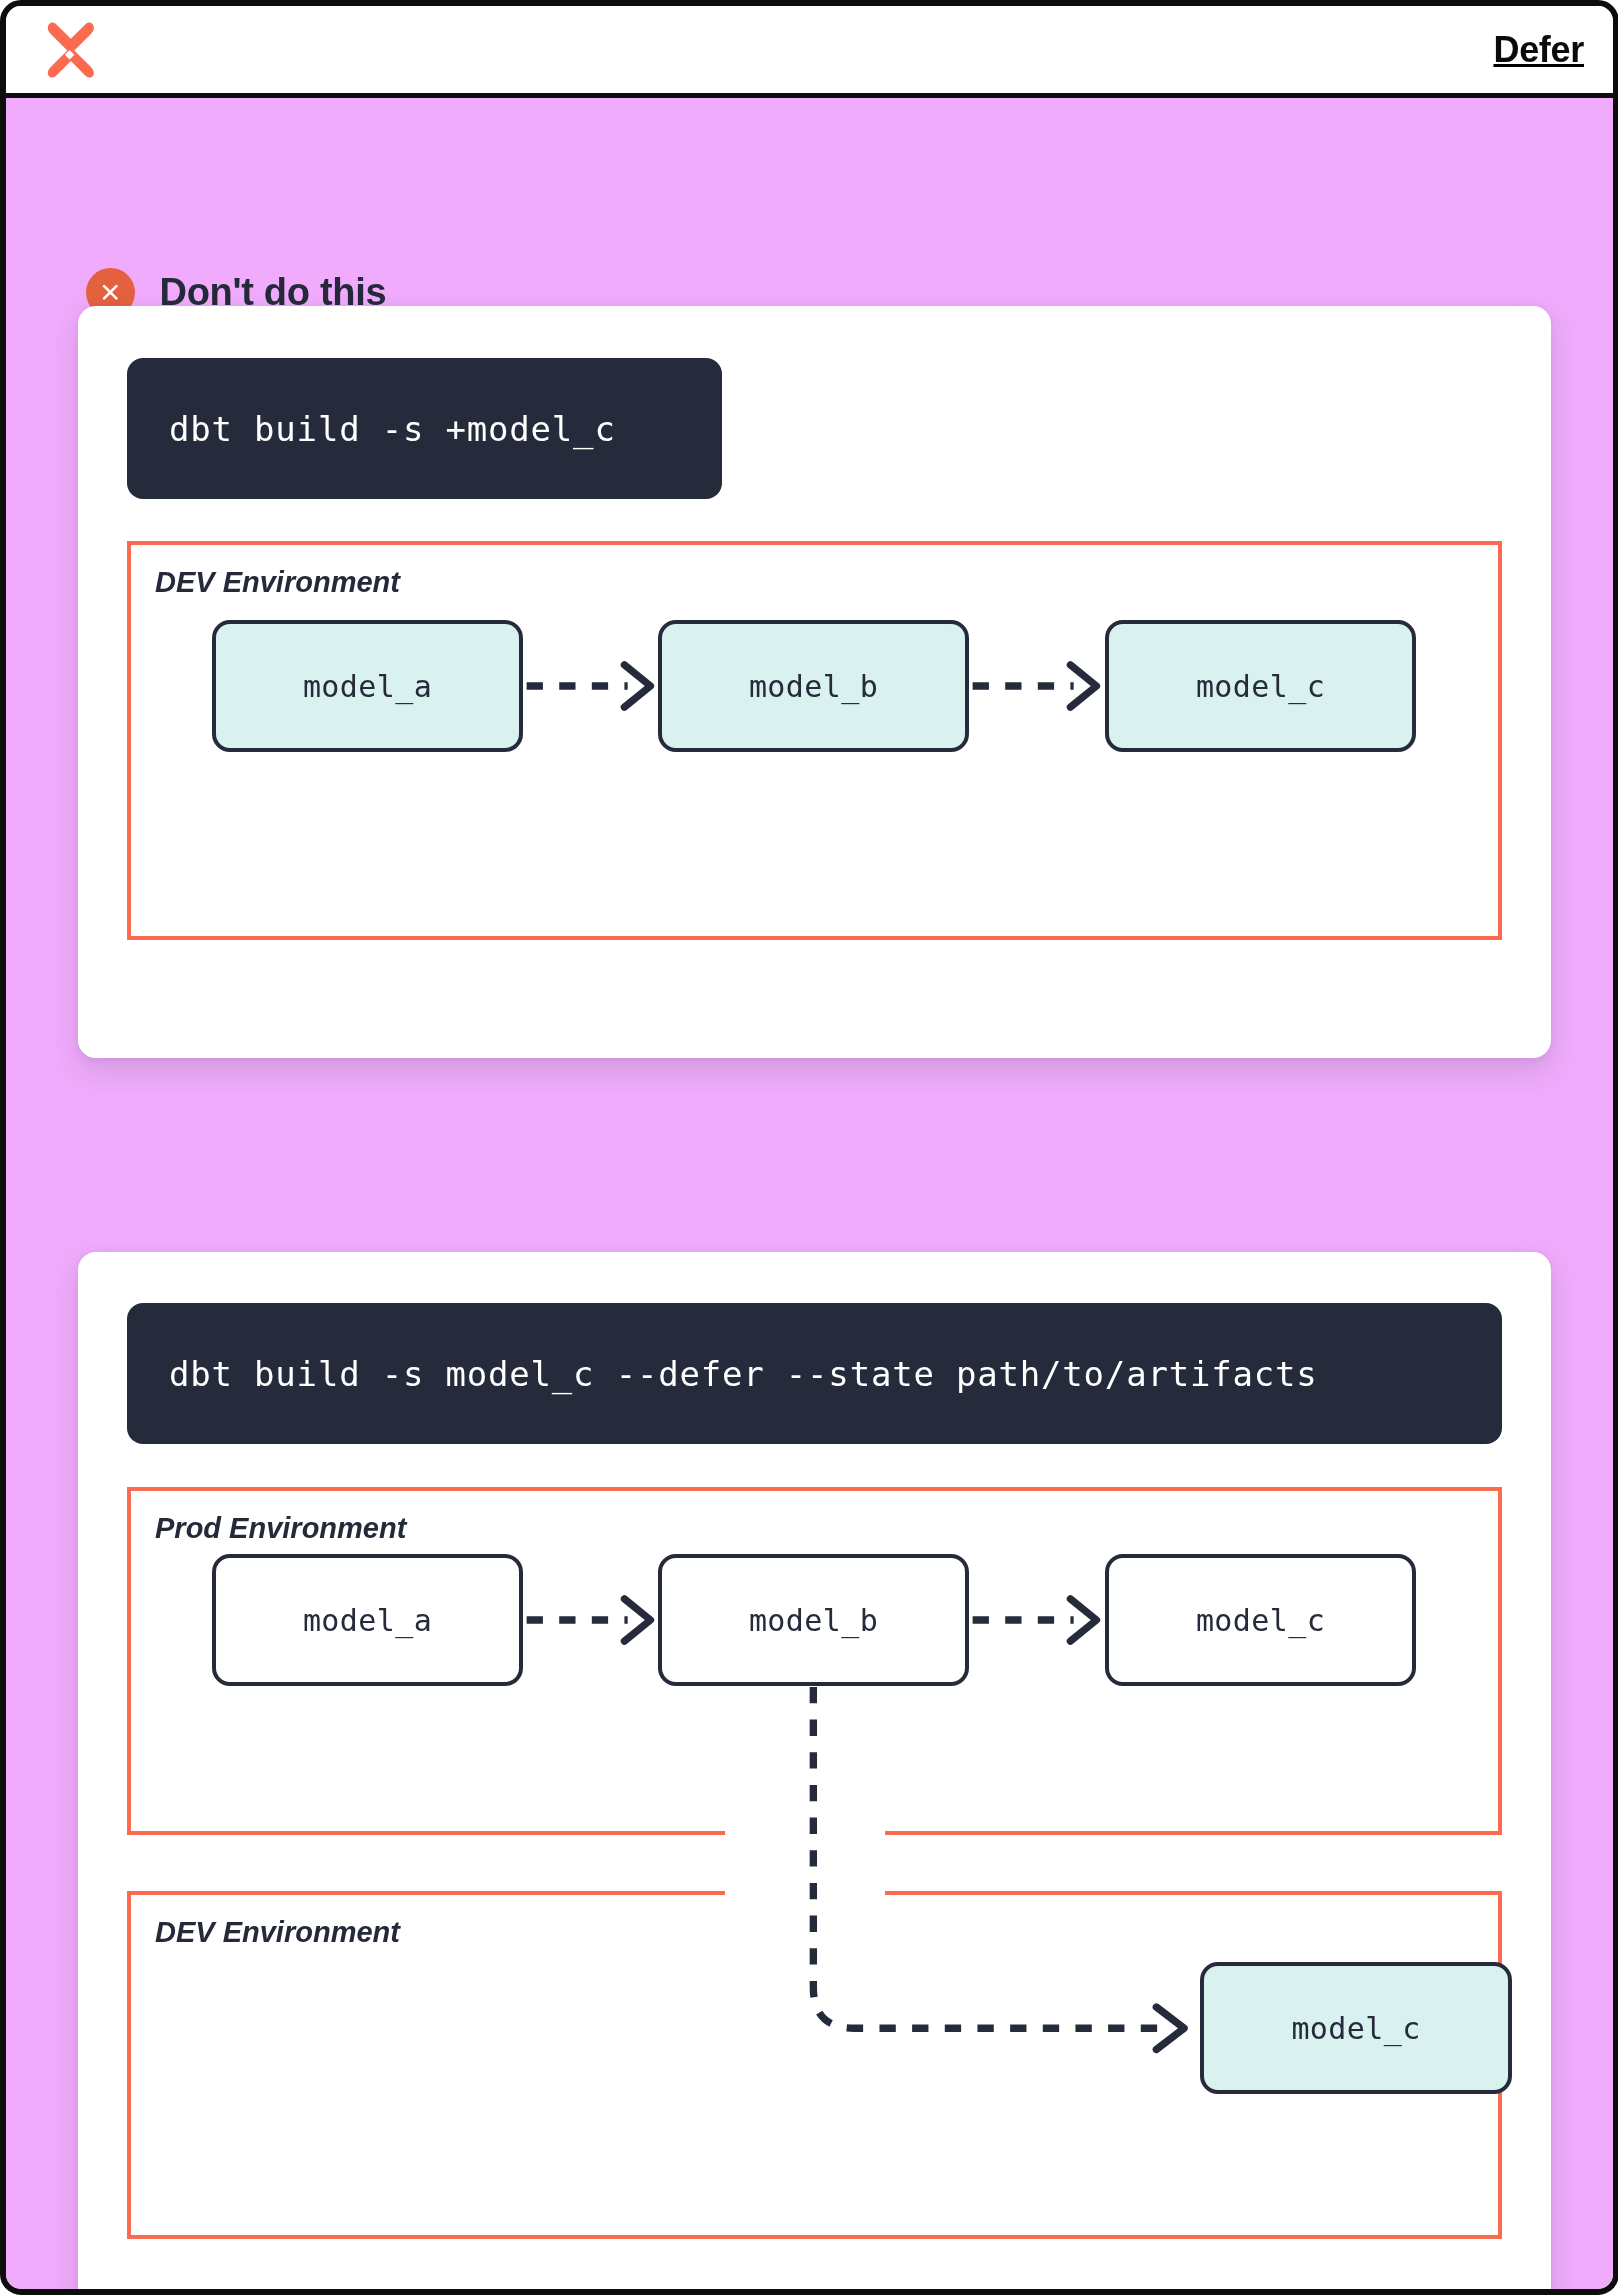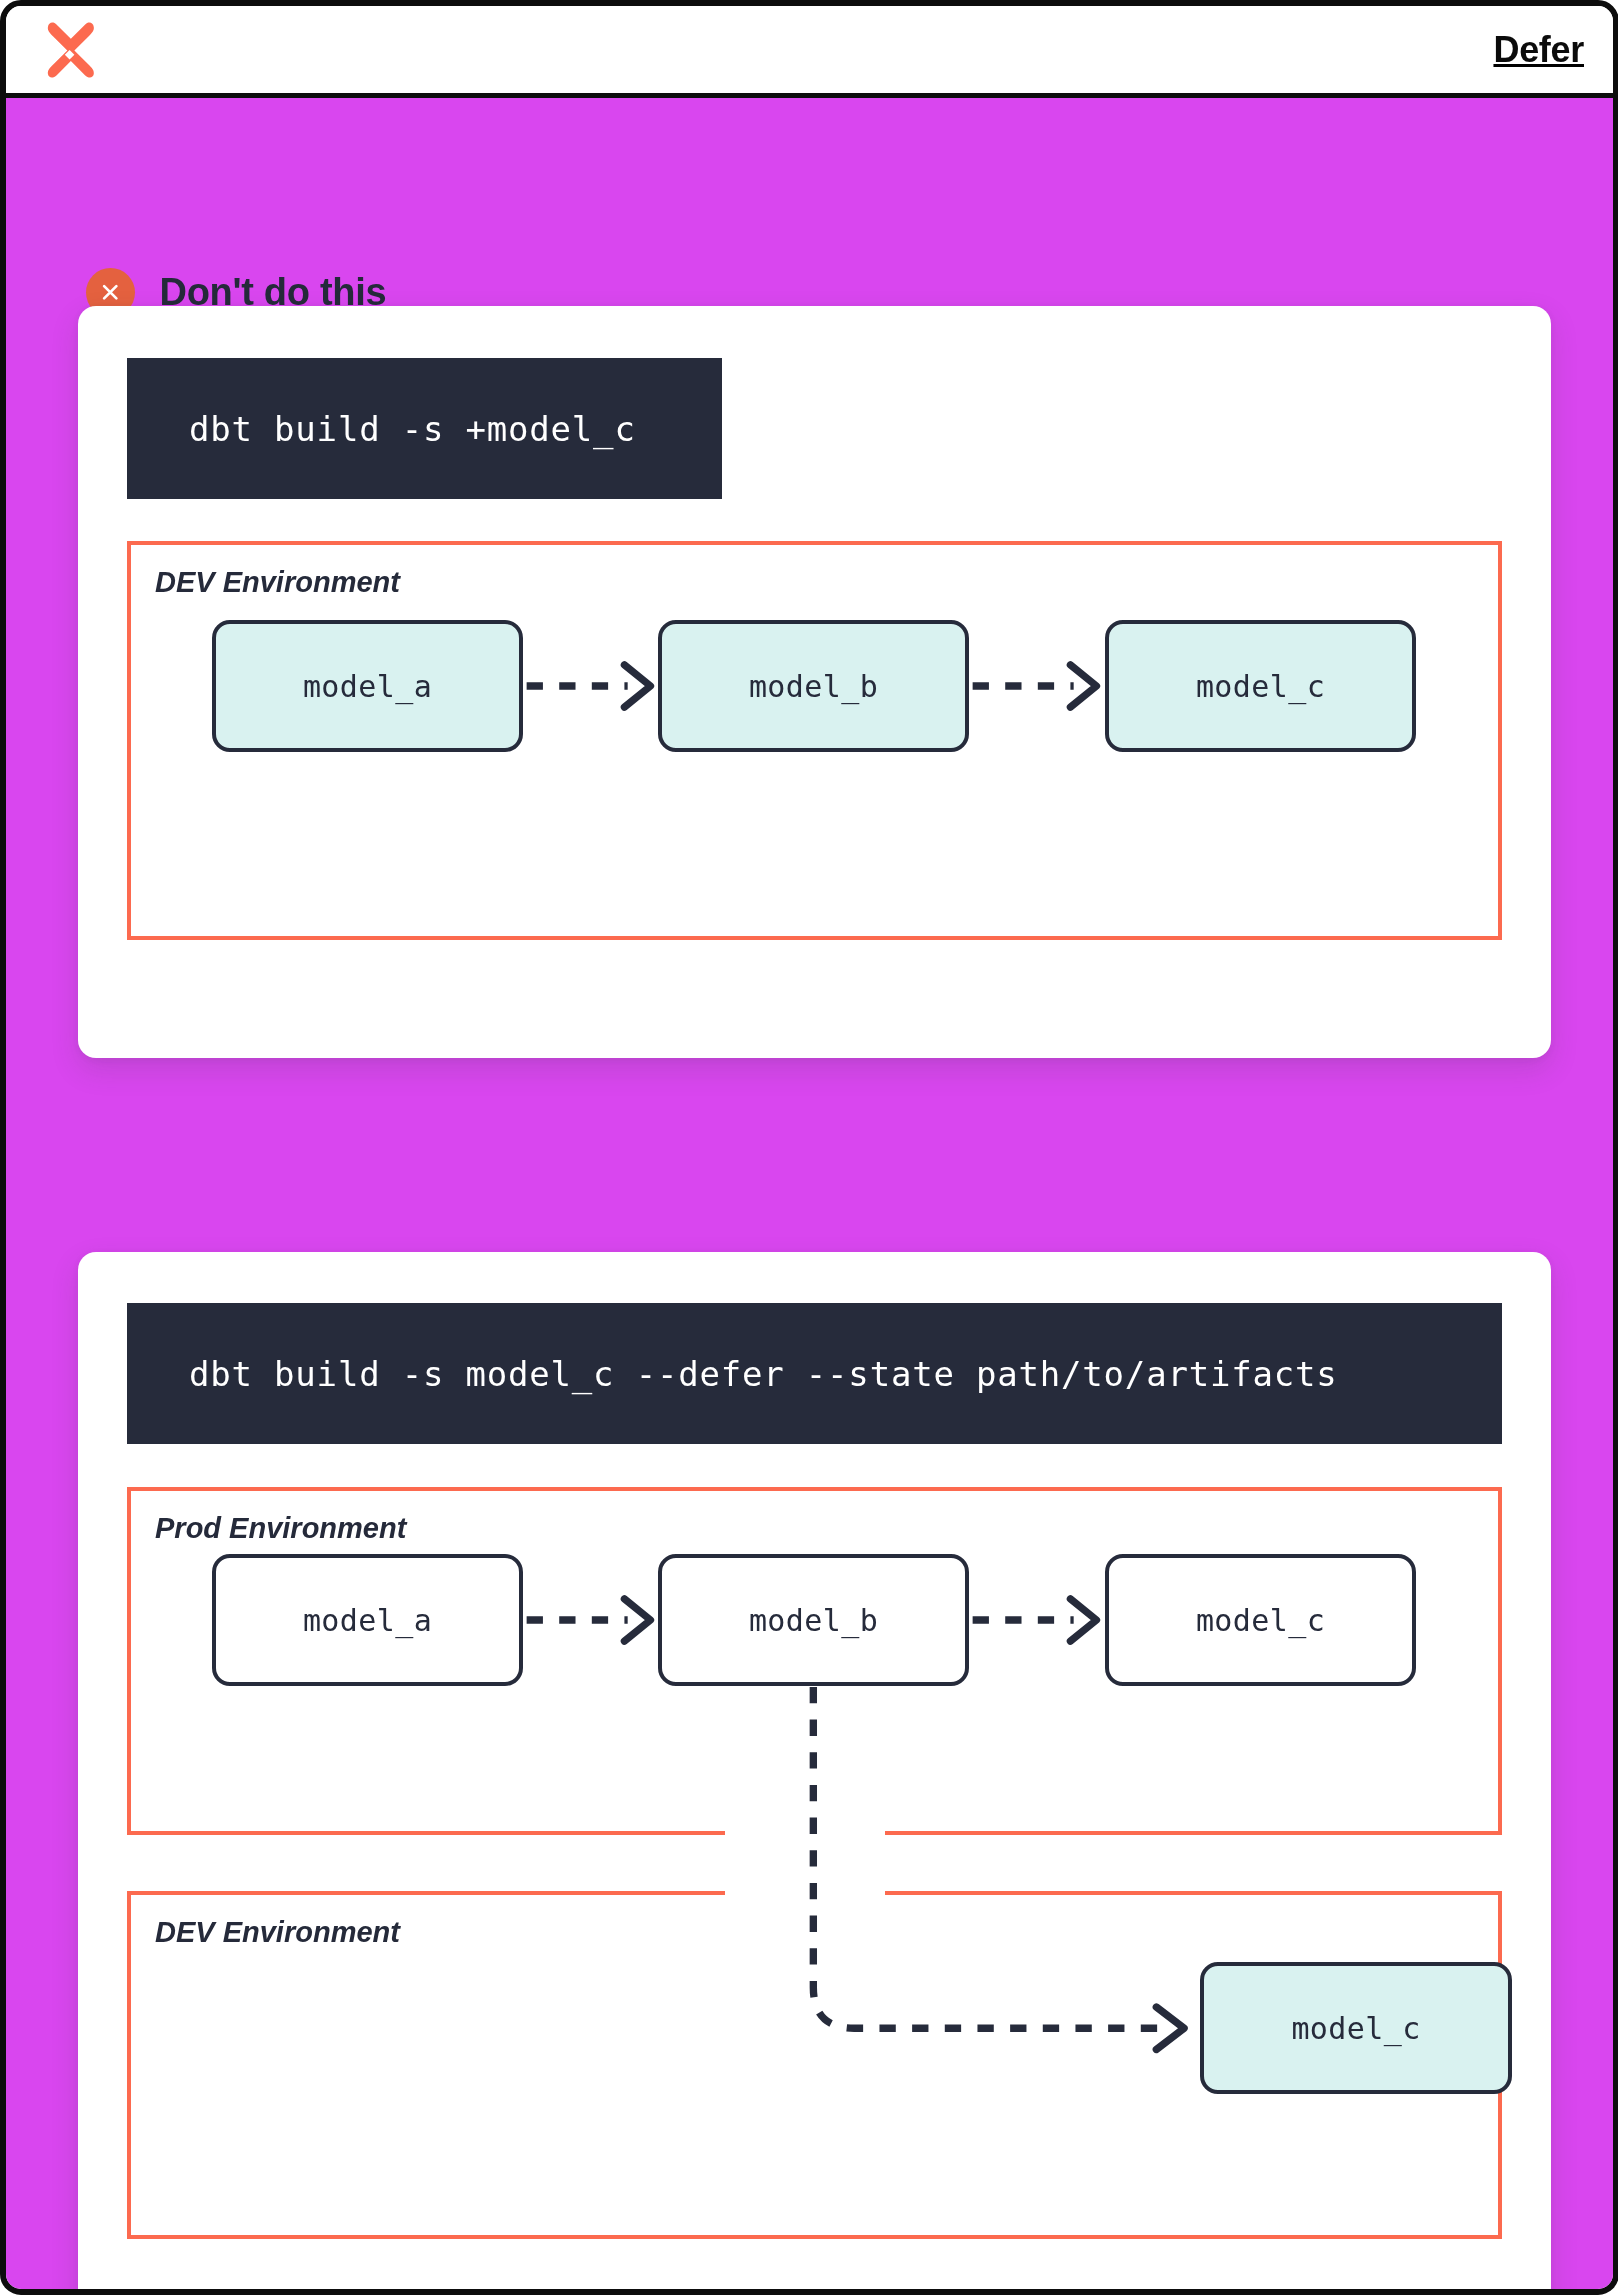--- a/index.html
+++ b/index.html
@@ -47,21 +47,21 @@
     font-weight: 700;
     color: #0b0b0b;
     letter-spacing: -0.3px;
     font-family: "Liberation Sans", sans-serif;
   }
 
   
   .canvas {
     position: relative;
     padding: 0;
-    background: #d946ef;
+    background: #f0abfc;
     height: 2192px;
   }
 
   
   .section-heading {
     display: flex;
     align-items: center;
     gap: 24.5px;
     margin: 0;
     position: absolute;
@@ -97,23 +97,24 @@
   
   .code-block {
     position: absolute;
     background: #262b3b;
     color: #ffffff;
     font-family: "DejaVu Sans Mono", "Liberation Mono", monospace;
     font-size: 34px;
     letter-spacing: 0.8px;
     display: flex;
     align-items: center;
-    padding-left: 62px;
+    padding-left: 42px;
     box-sizing: border-box;
     white-space: pre;
+    border-radius: 16px;
   }
 
   
   .env-box {
     position: absolute;
     box-sizing: border-box;
     border: 4.1px solid #fc6a4f;
     background: transparent;
   }
   .env-label {

